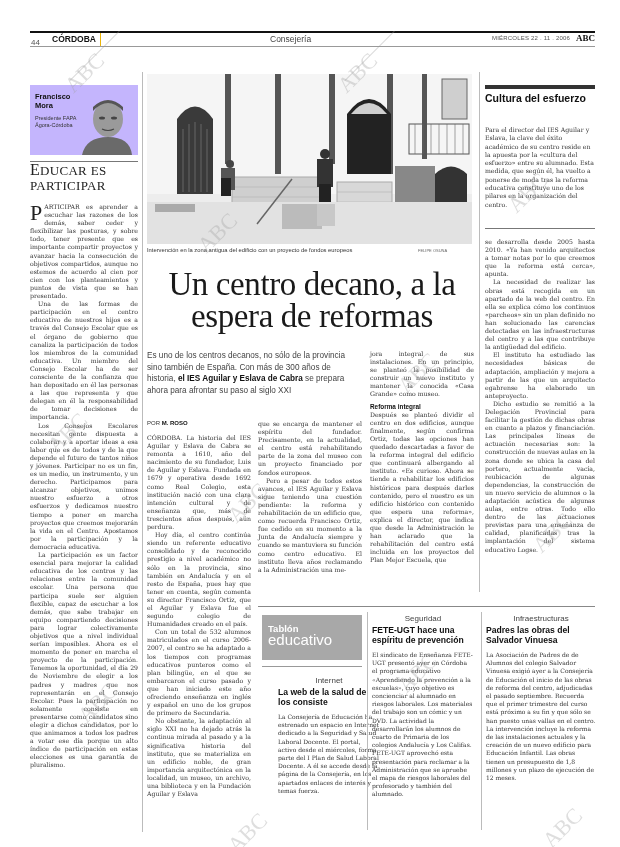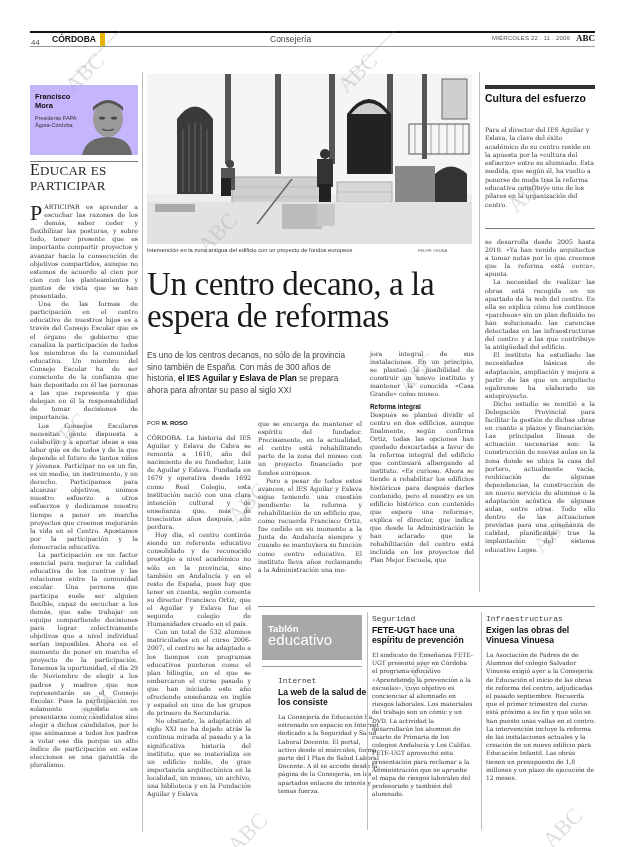--- a/index.html
+++ b/index.html
@@ -5,21 +5,21 @@
   * { box-sizing: border-box; margin: 0; padding: 0; }
   html, body { width: 620px; height: 847px; background: #ffffff; overflow: hidden; }
   body { position: relative; font-family: "DejaVu Serif", serif; color: #222; }
 
   .abs { position: absolute; }
 
   
   .topbar { left: 30px; top: 31px; width: 565px; height: 2px; background: #111; }
   .hdr { left: 30px; top: 33px; width: 565px; height: 13px; font-family: "Liberation Sans", sans-serif; }
   .hdr .page { position: absolute; left: 1px; top: 5px; font-size: 8px; color: #555; }
-  .hdr .sect { position: absolute; left: 18px; top: 0; height: 13px; padding: 0 4px; border-right: 5px solid #eab308; font-size: 8.5px; font-weight: bold; color: #111; line-height: 13px; }
+  .hdr .sect { position: absolute; left: 18px; top: 0; height: 13px; padding: 0 4px; border-right: 1px solid #eab308; font-size: 8.5px; font-weight: bold; color: #111; line-height: 13px; }
   .hdr .secname { position: absolute; left: 240px; top: 1px; font-size: 8.5px; color: #444; }
   .hdr .date { position: absolute; left: 462px; top: 2px; font-size: 6px; color: #555; letter-spacing: 0.2px; }
   .hdr .logo { position: absolute; right: 0; top: 0; font-family: "Liberation Serif", serif; font-weight: bold; font-size: 9px; color: #111; }
   .hdrline { left: 30px; top: 46px; width: 565px; height: 1px; background: #999; }
 
   
   .leftcol { left: 30px; top: 85px; width: 108px; }
   .author-box { position: relative; width: 108px; height: 70px; background: #c4b5fd; }
   .author-box .name { position: absolute; left: 5px; top: 8px; font-family: "Liberation Sans", sans-serif; font-weight: bold; font-size: 7.5px; line-height: 8.5px; color: #111; width: 45px; }
   .author-box .role { position: absolute; left: 5px; top: 30px; font-family: "Liberation Sans", sans-serif; font-size: 5.5px; line-height: 7px; color: #333; width: 50px; }
@@ -32,21 +32,21 @@
   .colbody p.first { text-indent: 0; }
   .dropcap { float: left; font-size: 22px; line-height: 17px; margin-right: 2px; margin-top: 1px; font-family: "Liberation Serif", serif; color: #222; }
   .vdivider { background: #bbb; width: 1px; }
 
   
   .photo { left: 147px; top: 74px; width: 325px; height: 170px; background: #f0f0f0; overflow: hidden; }
   .caption { left: 147px; top: 247px; width: 280px; font-family: "Liberation Sans", sans-serif; font-size: 5.8px; color: #333; }
   .credit { left: 418px; top: 248px; font-family: "Liberation Sans", sans-serif; font-size: 4px; color: #666; }
 
   
-  .headline { left: 147px; top: 268px; width: 330px; font-family: "Liberation Serif", serif; font-size: 33px; line-height: 32px; color: #1a1a1a; letter-spacing: -0.4px; }
+  .headline { left: 147px; top: 268px; width: 330px; font-family: "Liberation Serif", serif; font-size: 33px; line-height: 32px; color: #1a1a1a; letter-spacing: -0.4px; text-align: center; }
   .lede { left: 147px; top: 350px; width: 210px; font-family: "Liberation Sans", sans-serif; font-size: 8.2px; line-height: 11.5px; color: #444; }
   .lede b { color: #111; }
   .byline { left: 147px; top: 420px; font-family: "Liberation Sans", sans-serif; font-size: 6px; color: #333; }
   .byline b { color: #111; }
 
   .sub-head { font-family: "Liberation Sans", sans-serif; font-weight: bold; font-size: 6.4px; color: #111; margin-top: 4px; }
 
   
   .cult-rule { left: 485px; top: 85px; width: 110px; height: 4px; background: #333; }
   .cult-title { left: 485px; top: 92px; width: 110px; font-family: "Liberation Sans", sans-serif; font-weight: bold; font-size: 10.5px; line-height: 12px; color: #111; }
@@ -54,21 +54,21 @@
   .cult-rule2 { left: 485px; top: 228px; width: 110px; height: 1px; background: #777; }
 
   
   .tab-rule { left: 258px; top: 606px; width: 337px; height: 1px; background: #888; }
   .tablon { left: 262px; top: 615px; width: 100px; height: 45px; background: #a8a8a8; padding: 8px 6px; font-family: "Liberation Sans", sans-serif; color: #fff; }
   .tablon .t1 { font-weight: bold; font-size: 9.5px; line-height: 11px; }
   .tablon .t2 { font-size: 15px; line-height: 11px; }
   .tab-rule2 { left: 262px; top: 666px; width: 100px; height: 1px; background: #999; }
 
   .brief { width: 102px; }
-  .brief .kicker { font-family: Liberation Mono, monospace; font-size: 8px; color: #444; }
+  .brief .kicker { font-family: Liberation Sans, sans-serif; font-size: 8px; color: #444; text-align: center; }
   .brief .btitle { font-family: "Liberation Sans", sans-serif; font-weight: bold; font-size: 8.6px; line-height: 10px; color: #111; margin-top: 2px; }
   .brief .bbody { font-size: 6px; line-height: 8.2px; color: #333; margin-top: 6px; }
 
   
   .wm { position: absolute; font-family: "Liberation Serif", serif; font-size: 22px; color: rgba(160,160,160,0.35); transform: rotate(-45deg); pointer-events: none; }
   .wmline { position: absolute; height: 1px; background: rgba(150,150,150,0.4); transform-origin: left center; transform: rotate(-45deg); }
 </style>
 </head>
 <body>
 
@@ -170,21 +170,21 @@
     <rect x="170" y="130" width="18" height="22" fill="#c8c8c8"></rect>
     <line x1="110" y1="150" x2="145" y2="105" stroke="#666" stroke-width="1.5"></line>
     <rect x="8" y="130" width="40" height="8" fill="#aaa"></rect>
   </svg>
 </div>
 <div class="abs caption">Intervención en la zona antigua del edificio con un proyecto de fondos europeos</div>
 <div class="abs credit">FELIPE OSUNA</div>
 
 <div class="abs headline">Un centro decano, a la espera de reformas</div>
 <div class="abs lede">
-  <span>Es uno de los centros decanos, no sólo de la provincia sino también de España. Con más de 300 años de historia, </span><b>el IES Aguilar y Eslava de Plan</b><span> se prepara ahora para afrontar su paso al siglo XXI</span>
+  <span>Es uno de los centros decanos, no sólo de la provincia sino también de España. Con más de 300 años de historia, </span><b>el IES Aguilar y Eslava de Cabra</b><span> se prepara ahora para afrontar su paso al siglo XXI</span>
 </div>
 <div class="abs byline">
   <span>POR </span><b>M. ROSO</b>
 </div>
 
 <div class="abs colbody" style="left:147px; top:434px; width:104px;">
   <p class="first">CÓRDOBA. La historia del IES Aguilar y Eslava de Cabra se remonta a 1610, año del nacimiento de su fundador, Luis de Aguilar y Eslava. Fundada en 1679 y operativa desde 1692 como Real Colegio, esta institución nació con una clara intención cultural y de enseñanza que, más de trescientos años después, aún perdura.</p>
   <p>Hoy día, el centro continúa siendo un referente educativo consolidado y de reconocido prestigio a nivel académico no sólo en la provincia, sino también en Andalucía y en el resto de España, pues hay que tener en cuenta, según comenta su director Francisco Ortiz, que el Aguilar y Eslava fue el segundo colegio de Humanidades creado en el país.</p>
   <p>Con un total de 532 alumnos matriculados en el curso 2006-2007, el centro se ha adaptado a los tiempos con programas educativos punteros como el plan bilingüe, en el que se embarcaron el curso pasado y que han iniciado este año ofreciendo enseñanza en inglés y español en uno de los grupos de primero de Secundaria.</p>
   <p>No obstante, la adaptación al siglo XXI no ha dejado atrás la continua mirada al pasado y a la significativa historia del instituto, que se materializa en un edificio noble, de gran importancia arquitectónica en la localidad, un museo, un archivo, una biblioteca y en la Fundación Aguilar y Eslava</p>
@@ -227,21 +227,21 @@
 
 <div class="abs brief" style="left:372px; top:614px;">
   <div class="kicker">Seguridad</div>
   <div class="btitle">FETE-UGT hace una espíritu de prevención</div>
   <div class="bbody">El sindicato de Enseñanza FETE-UGT presentó ayer en Córdoba el programa educativo «Aprendiendo la prevención a la escuelas», cuyo objetivo es concienciar al alumnado en riesgos laborales. Los materiales del trabajo son un cómic y un DVD. La actividad la desarrollarán los alumnos de cuarto de Primaria de los colegios Andalucía y Los Califas. FETE-UGT aprovechó esta presentación para reclamar a la Administración que se apruebe el mapa de riesgos laborales del profesorado y también del alumnado.</div>
 </div>
 <div class="abs vdivider" style="left:481px; top:612px; height:218px;"></div>
 
 <div class="abs brief" style="left:486px; top:614px; width:110px;">
   <div class="kicker">Infraestructuras</div>
-  <div class="btitle">Exigen las obras del Vinuesa Vinuesa</div>
+  <div class="btitle">Padres las obras del Salvador Vinuesa</div>
   <div class="bbody">La Asociación de Padres de de Alumnos del colegio Salvador Vinuesa exigió ayer a la Consejería de Educación el inicio de las obras de reforma del centro, adjudicadas el pasado septiembre. Recuerda que el primer trimestre del curso está próximo a su fin y que sólo se han puesto unas vallas en el centro. La intervención incluye la reforma de las instalaciones actuales y la creación de un nuevo edificio para Educación Infantil. Las obras tienen un presupuesto de 1,8 millones y un plazo de ejecución de 12 meses.</div>
 </div>
 
 <div class="wmline" style="left:70px; top:80px; width:70px;"></div>
 <div class="wm" style="left:62px; top:60px;">ABC</div>
 <div class="wmline" style="left:345px; top:80px; width:70px;"></div>
 <div class="wm" style="left:335px; top:60px;">ABC</div>
 <div class="wm" style="left:195px; top:220px;">ABC</div>
 <div class="wm" style="left:505px; top:180px;">ABC</div>
 <div class="wm" style="left:45px; top:420px;">ABC</div>

